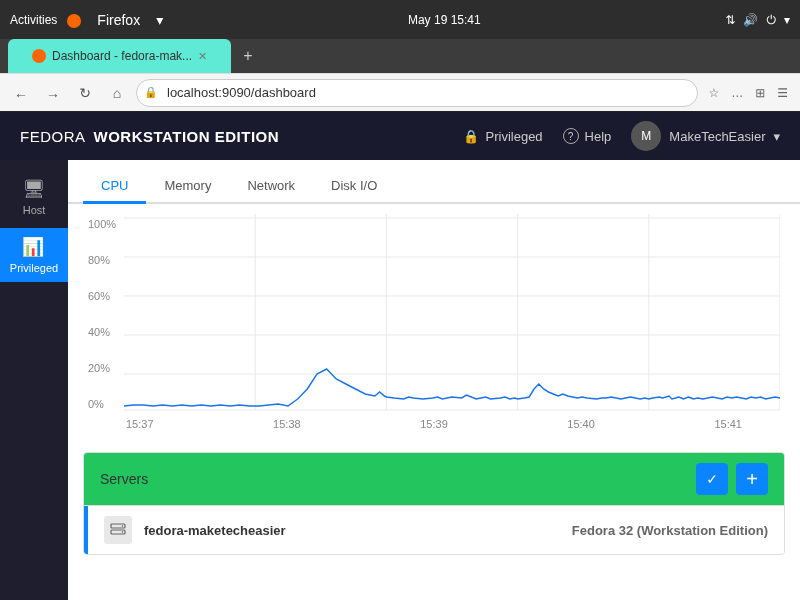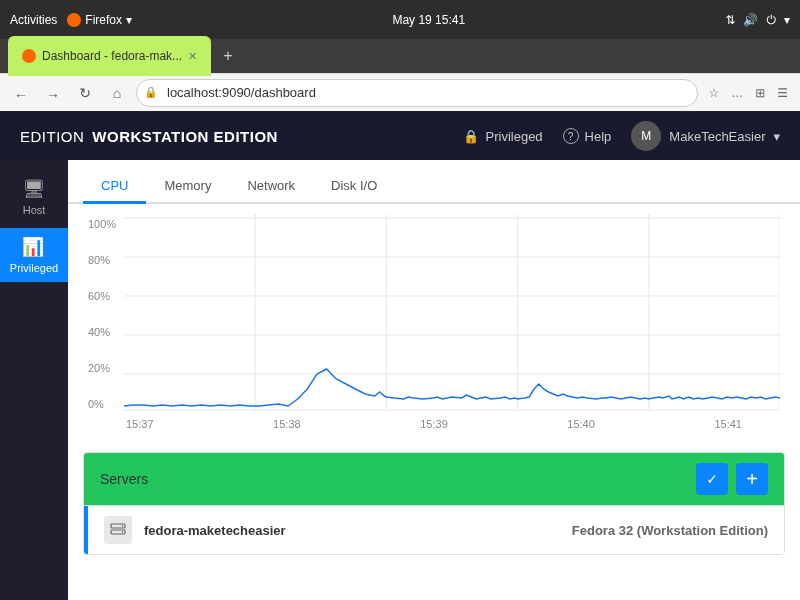--- a/index.html
+++ b/index.html
@@ -13,42 +13,42 @@
       align-items: center;
       justify-content: space-between;
       padding: 0 10px;
       color: #fff;
       font-size: 12px;
     }
     .os-bar-left { display: flex; align-items: center; gap: 10px; }
     .os-bar-center { display: flex; align-items: flex-start; gap: 6px; }
     .os-bar-right { display: flex; align-items: center; gap: 8px; }
     .os-activities { font-size: 12px; }
-    .os-firefox { display: flex; align-items: flex-end; gap: 4px; font-size: 12px; }
+    .os-firefox { display: flex; align-items: flex-end; gap: 16px; font-size: 14px; }
     .firefox-dot { width: 14px; height: 14px; border-radius: 50%; background: #ff6600; display: inline-block; }
 
     
     .browser-chrome {
       background: #3c3c3c;
       border-bottom: 1px solid #222;
     }
     .browser-tabs {
       display: flex;
       align-items: center;
       height: 34px;
       padding: 0 8px;
       gap: 4px;
     }
     .browser-tab {
-      background: #bef264;
-      height: 40px;
+      background: #5eead4;
+      height: 34px;
       border-radius: 6px 6px 0 0;
       display: flex;
       align-items: center;
-      padding: 0 14px;
+      padding: 0 24px;
       font-size: 12px;
       color: #333;
       gap: 6px;
       min-width: 180px;
     }
     .browser-tab .tab-icon { width: 14px; height: 14px; border-radius: 50%; background: #ff6600; flex-shrink: 0; }
     .browser-tab .tab-close { margin-left: auto; color: #777; font-size: 11px; cursor: pointer; }
     .browser-new-tab { background: none; border: none; color: #ccc; font-size: 16px; cursor: pointer; padding: 4px 8px; }
     .browser-nav {
       background: #f5f5f5;
@@ -280,21 +280,21 @@
       <button class="nav-extra-btn">☆</button>
       <button class="nav-extra-btn">…</button>
       <button class="nav-extra-btn">⊞</button>
       <button class="nav-extra-btn">☰</button>
     </div>
   </div>
 </div>
 
 <div class="app-navbar">
   <div class="app-brand">
-    <span class="brand-fedora">EDITION</span>
+    <span class="brand-fedora">FEDORA</span>
     <span style="color:#fff; margin-left:4px;" class="brand-ws">WORKSTATION EDITION</span>
   </div>
   <div class="app-navbar-right">
     <div class="app-nav-item">
       <span>🔒</span>
       <span>Privileged</span>
     </div>
     <div class="app-nav-item">
       <span style="border:1px solid #aaa;border-radius:50%;width:16px;height:16px;display:inline-flex;align-items:center;justify-content:center;font-size:10px;">?</span>
       <span>Help</span>

